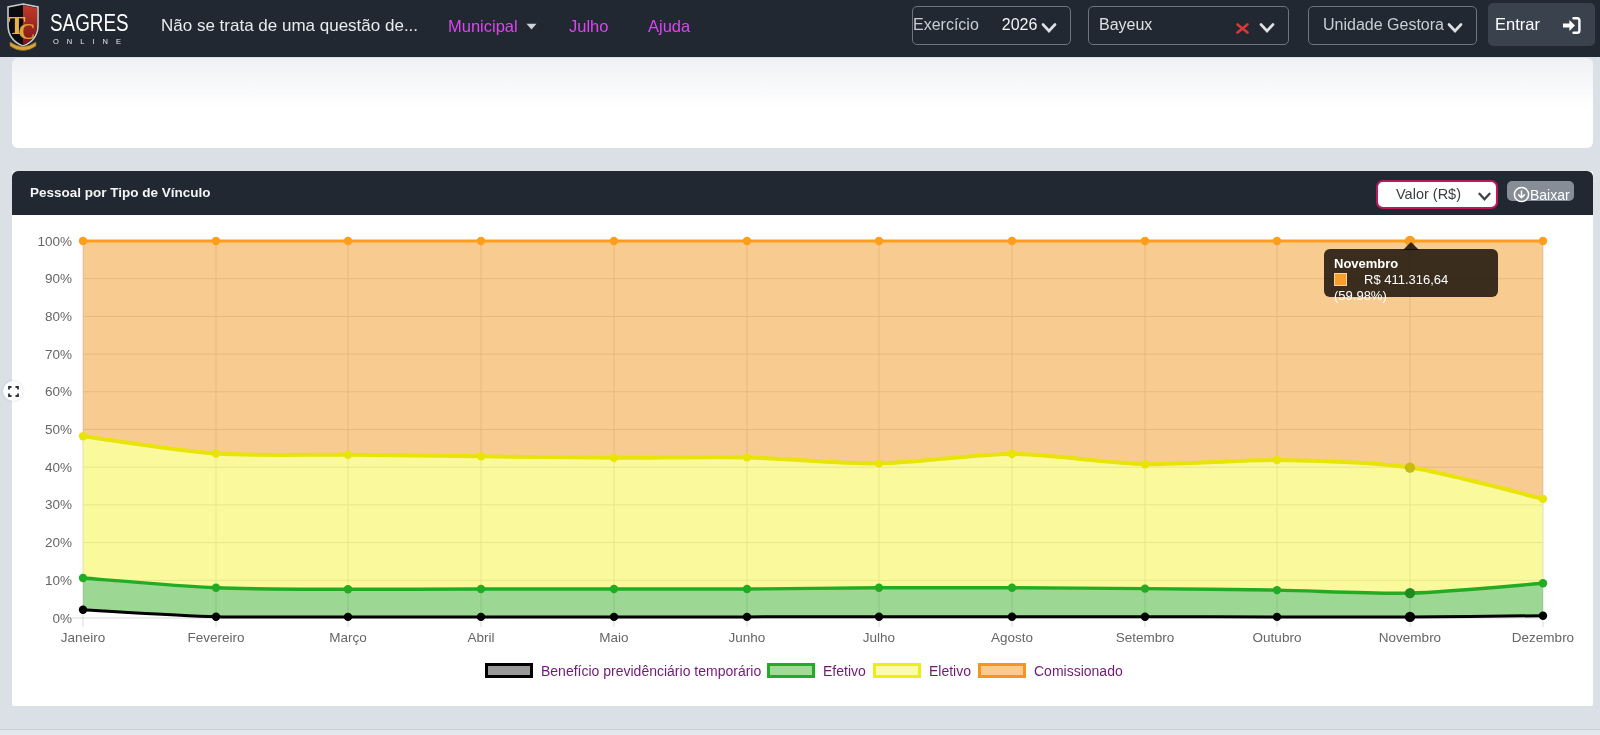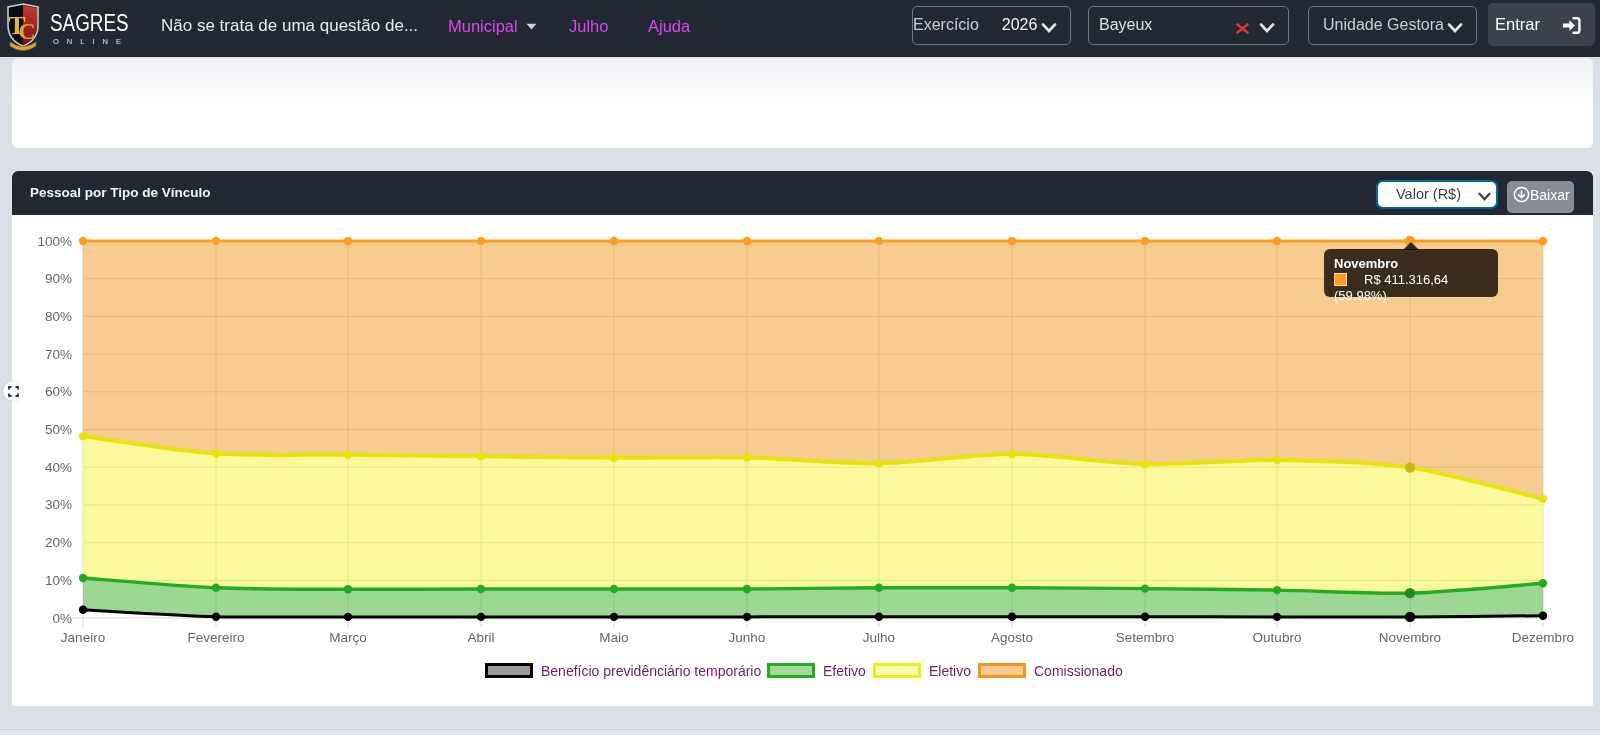--- a/index.html
+++ b/index.html
@@ -3,22 +3,22 @@
 *{margin:0;padding:0;box-sizing:border-box}
 body{width:1600px;height:735px;background:#dbe0e7;font-family:"Liberation Sans",sans-serif;position:relative;overflow:hidden}
 .nav{position:absolute;left:0;top:0;width:1600px;height:57px;background:#212831}
 .nav .item{position:absolute;top:0;height:52px;line-height:52px;color:#d946ef;font-size:16.5px}
 .box{position:absolute;top:6px;height:39px;border:1.5px solid #6e757e;border-radius:5px;color:#c9ced5;font-size:16px;line-height:36px}
 .chev{position:absolute;top:15px;width:16px;height:11px}
 .panel1{position:absolute;left:12px;top:58px;width:1581px;height:90px;border-radius:6px;background:linear-gradient(#eff1f4,#ffffff 55%)}
 .card{position:absolute;left:12px;top:171px;width:1581px;height:535px;border-radius:2px;background:#fff}
 .cardhead{position:absolute;left:0;top:0;width:1581px;height:44px;background:#212831;border-radius:6px 6px 0 0}
 .cardhead .title{position:absolute;left:18px;top:0;height:44px;line-height:44px;color:#f3f5f7;font-weight:bold;font-size:13.5px}
-.select{position:absolute;left:1364px;top:9px;width:122px;height:29px;background:#fff;border:2px solid #0369a1;border-radius:7px;font-size:14.5px;color:#3c4043;line-height:25px}
-.baixar{position:absolute;left:1495px;top:10px;width:67px;height:32px;background:#878d96;border-radius:5px;color:#fff;font-size:14px;line-height:28px}
+.select{position:absolute;left:1364px;top:9px;width:122px;height:29px;background:#fff;border:2px solid #be185d;border-radius:7px;font-size:14.5px;color:#3c4043;line-height:25px}
+.baixar{position:absolute;left:1495px;top:10px;width:67px;height:20px;background:#878d96;border-radius:5px;color:#fff;font-size:14px;line-height:28px}
 .tooltip{position:absolute;left:1324px;top:249px;width:174px;height:48px;background:rgba(10,5,0,0.8);border-radius:6px;color:#fff;font-size:13px}
 .tooltip:before{content:"";position:absolute;left:79px;top:-7px;border-left:8px solid transparent;border-right:8px solid transparent;border-bottom:8px solid rgba(10,5,0,0.82)}
 .leg{position:absolute;top:663px;height:15px}
 .legtext{position:absolute;top:663px;height:16px;line-height:16px;font-size:14px;color:#701a75}
 .expand{position:absolute;left:3px;top:381px;width:20px;height:20px;border-radius:50%;background:#fbfcfd;box-shadow:0 0 3px rgba(0,0,0,0.15)}
 .footer{position:absolute;left:0;top:729px;width:1600px;height:6px;background:#e3e7ed;border-top:1px solid #c9cfd8}
 </style></head><body>
 
 <div class="nav">
  <svg style="position:absolute;left:6px;top:3px" width="34" height="48" viewBox="0 0 34 48">

